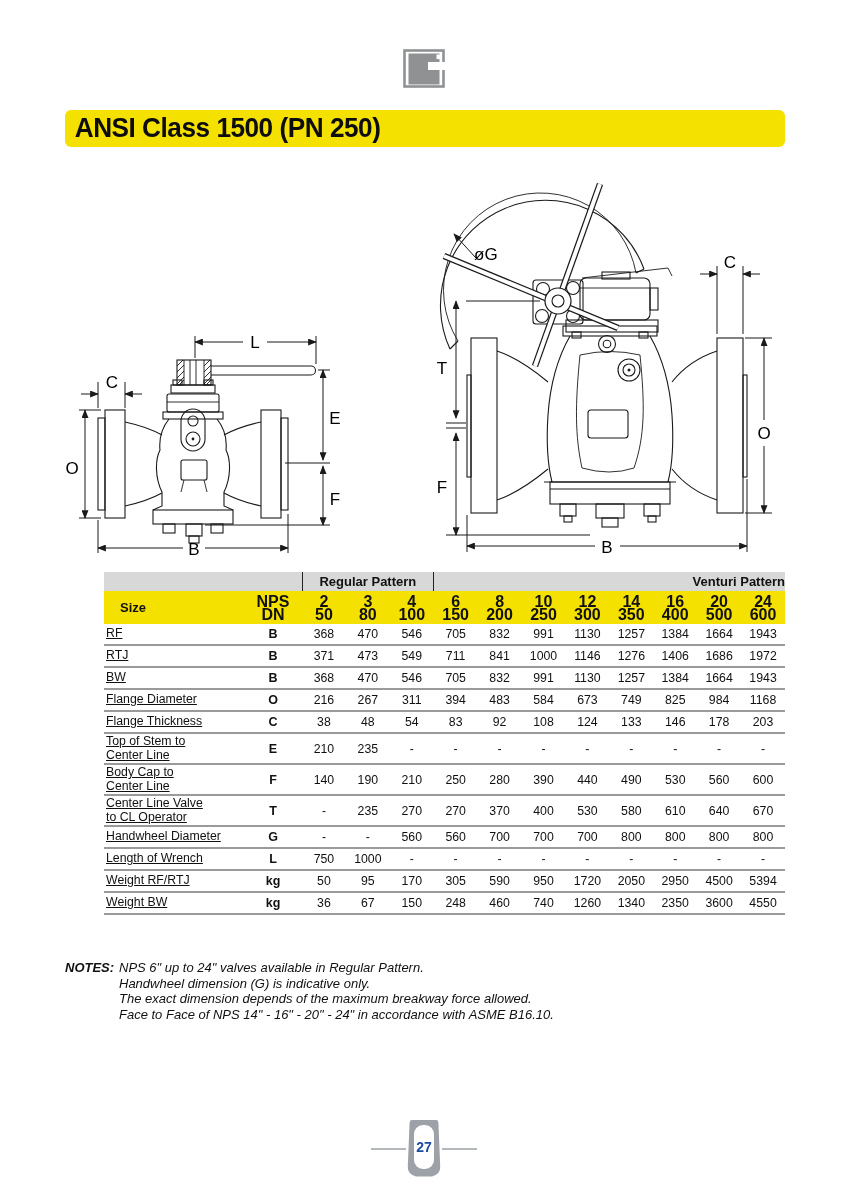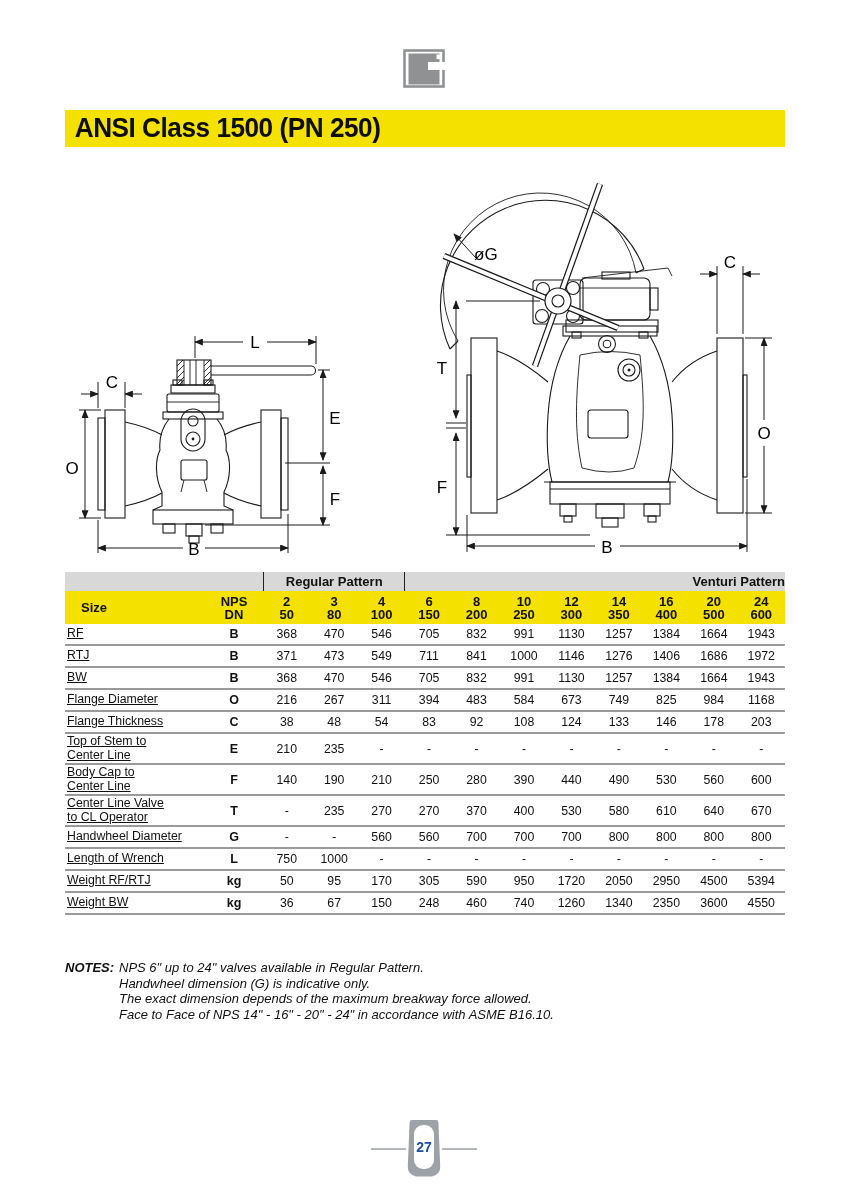--- a/index.html
+++ b/index.html
@@ -3,41 +3,41 @@
 <meta charset="utf-8">
 <style>
   html,body{margin:0;padding:0;background:#fff;}
   body{font-family:"Liberation Sans", sans-serif;color:#111;}
   .page{position:relative;width:848px;height:1200px;background:#fff;overflow:hidden;}
 
   
   .logo{position:absolute;left:403px;top:49px;width:42px;height:39px;}
 
   
-  .title-bar{position:absolute;left:65px;top:110px;width:720px;height:37px;background:#F5E100;display:flex;align-items:center;}
+  .title-bar{position:absolute;left:65px;top:110px;width:720px;height:37px;background:#F5E100;display:flex;align-items:center;border-radius:6px;}
   .title-bar span{font-size:27px;font-weight:bold;color:#0d0d0d;padding-left:10px;letter-spacing:-.5px;transform:scaleX(.97);transform-origin:left center;white-space:nowrap;}
 
   
   .drawL{position:absolute;left:65px;top:322px;width:285px;height:250px;}
   .drawR{position:absolute;left:430px;top:170px;width:360px;height:400px;}
   svg .ln{stroke:#1a1a1a;stroke-width:1.1;fill:none;}
   svg .thin{stroke:#1a1a1a;stroke-width:.9;fill:none;}
   svg .dim{font-size:17px;fill:#000;}
   svg .dimln{stroke:#1a1a1a;stroke-width:1;fill:none;}
 
   
   .tbl{position:absolute;left:65px;top:572px;width:720px;font-size:12.3px;}
-  .trow{display:grid;grid-template-columns:140px 58px repeat(11,1fr);align-items:center;}
+  .trow{display:grid;grid-template-columns:140px 58px repeat(11,1fr);align-items:center;margin-left:39px;}
   .pattern-row{background:#D8D8D8;height:19px;font-weight:bold;font-size:13px;}
   .pattern-row .blank{grid-column:1/3;}
   .pattern-row .reg{grid-column:3/6;text-align:center;border-left:1.5px solid #222;border-right:1.5px solid #222;line-height:19px;}
   .pattern-row .ven{grid-column:6/14;text-align:right;line-height:19px;}
   .size-row{background:#F5E100;height:33px;font-weight:bold;}
   .size-row .size-lbl{padding-left:16px;font-size:13px;}
-  .stack{display:flex;flex-direction:column;align-items:center;line-height:13px;font-size:13px;}
+  .stack{display:flex;flex-direction:column;align-items:center;line-height:13px;font-size:16px;}
   .body-rows .group{font-weight:bold;padding:4px 0 0 2px;height:16px;font-size:12.5px;}
   .body-rows .trow{border-bottom:2px solid #9a9a9a;min-height:18px;padding:1px 0;}
   .lblcell{padding-left:2px;line-height:13.5px;text-decoration:underline;}
   .ltr{text-align:center;font-weight:bold;font-size:12.5px;}
   .val{text-align:center;}
 
   
   .notes{position:absolute;left:65px;top:960px;width:660px;font-style:italic;font-size:13px;line-height:15.5px;display:flex;}
   .notes .nlabel{font-weight:bold;width:54px;flex:none;}
   .notes .nlines div{white-space:nowrap;}

